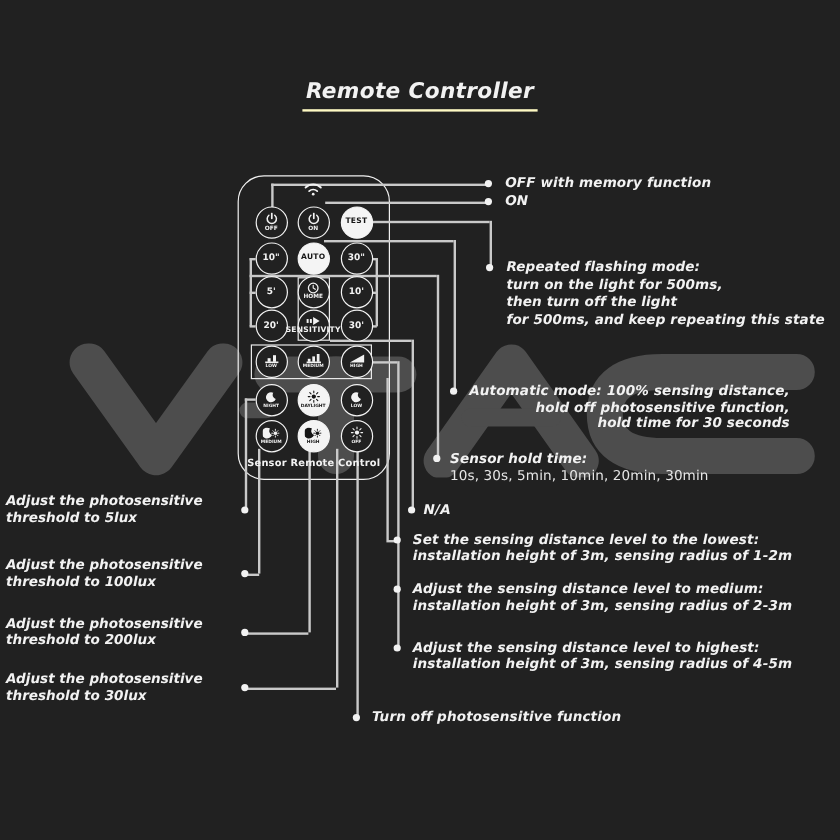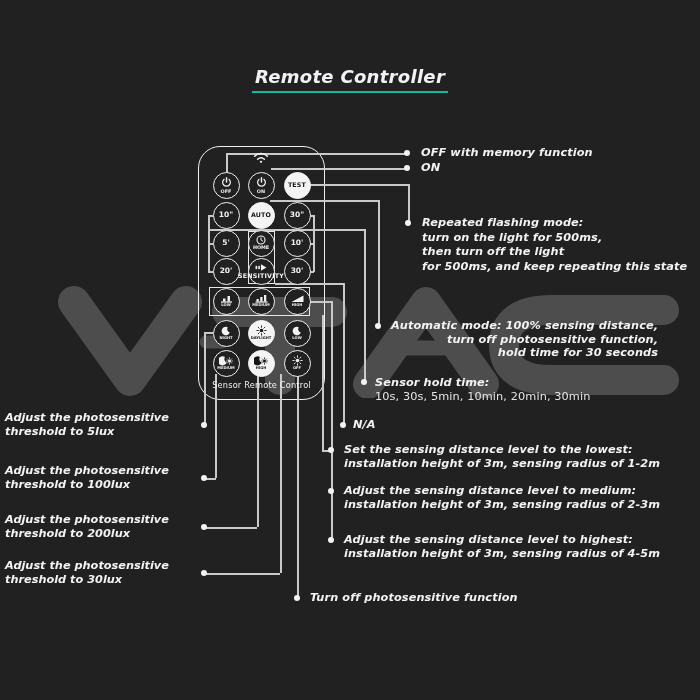--- a/index.html
+++ b/index.html
@@ -1,37 +1,37 @@
 <!DOCTYPE html>
 <html><head>
 <meta charset="utf-8">
 <style>
   html,body{margin:0;padding:0;background:#161616;}
   #stage{position:relative;width:700px;height:700px;background:#212121;overflow:hidden;
          font-family:"DejaVu Sans","Liberation Sans",sans-serif;color:#f2f2f2;}
   .title{position:absolute;left:0;top:66px;width:700px;text-align:center;z-index:6;}
   .title span{display:inline-block;font-size:18px;font-weight:bold;font-style:italic;
-              border-bottom:2px solid #14b8a6;padding:0 3px 4px 3px;letter-spacing:.3px;}
+              border-bottom:2px solid #fef9c3;padding:0 3px 4px 3px;letter-spacing:.3px;}
   .watermark{position:absolute;left:52px;top:286px;z-index:1;}
   .lline{position:absolute;background:#c9c9c9;z-index:2;}
   .bullet{position:absolute;width:6px;height:6px;border-radius:50%;background:#f2f2f2;z-index:3;}
   .remote{position:absolute;left:198px;top:146px;width:127px;height:254px;border:1.6px solid #f0f0f0;
           border-radius:22px;z-index:2;box-sizing:border-box;background:transparent;}
   .rect{position:absolute;border:1.4px solid #e8e8e8;z-index:2;box-sizing:border-box;}
   .btn{position:absolute;width:27px;height:27px;border-radius:50%;border:1.7px solid #f2f2f2;
        background:#212121;z-index:4;box-sizing:border-box;display:flex;flex-direction:column;
        align-items:center;justify-content:center;line-height:1;gap:1px;}
   .btn.filled{background:#f4f4f4;color:#151515;border-color:#f4f4f4;}
   .btn .num{font-size:7.5px;font-weight:bold;}
   .btn .word{font-size:6.3px;font-weight:bold;letter-spacing:.2px;}
   .btn .tiny{font-weight:bold;transform-origin:center;white-space:nowrap;}
   .btn .ic{display:flex;align-items:center;justify-content:center;}
   .wifi{position:absolute;z-index:4;}
   .sensor-label{position:absolute;left:198px;top:380px;width:127px;text-align:center;
-                font-size:8.2px;font-weight:normal;letter-spacing:.2px;z-index:4;}
+                font-size:8.2px;font-weight:bold;letter-spacing:.2px;z-index:4;}
   .ann{position:absolute;z-index:6;font-size:11.3px;font-weight:bold;font-style:italic;
        line-height:14px;white-space:nowrap;letter-spacing:.1px;}
   .ann.lh145{line-height:14.6px;}
   .ann.lh135{line-height:13.5px;}
   .ann .sub{font-weight:normal;font-style:normal;color:#e6e6e6;}
   .ann-left{position:absolute;right:510px;width:185px;z-index:6;
             font-size:11.3px;font-weight:bold;font-style:italic;line-height:14px;white-space:nowrap;}
 </style>
 </head>
 <body>
@@ -295,21 +295,21 @@
         <div>ON</div>
       </div>
       <div class="ann lh145" style="left: 422px; top: 216px;">
         <div>Repeated flashing mode:</div>
         <div>turn on the light for 500ms,</div>
         <div>then turn off the light</div>
         <div>for 500ms, and keep repeating this state</div>
       </div>
       <div class="ann lh135" style="left: 391px; top: 319px; text-align: right;">
         <div>Automatic mode: 100% sensing distance,</div>
-        <div>turn off photosensitive function,</div>
+        <div>hold off photosensitive function,</div>
         <div>hold time for 30 seconds</div>
       </div>
       <div class="ann" style="left: 375px; top: 376px;">
         <div>Sensor hold time:</div>
         <div class="sub">10s, 30s, 5min, 10min, 20min, 30min</div>
       </div>
       <div class="ann" style="left: 353px; top: 418px;">
         <div>N/A</div>
       </div>
       <div class="ann" style="left: 344px; top: 443px;">

